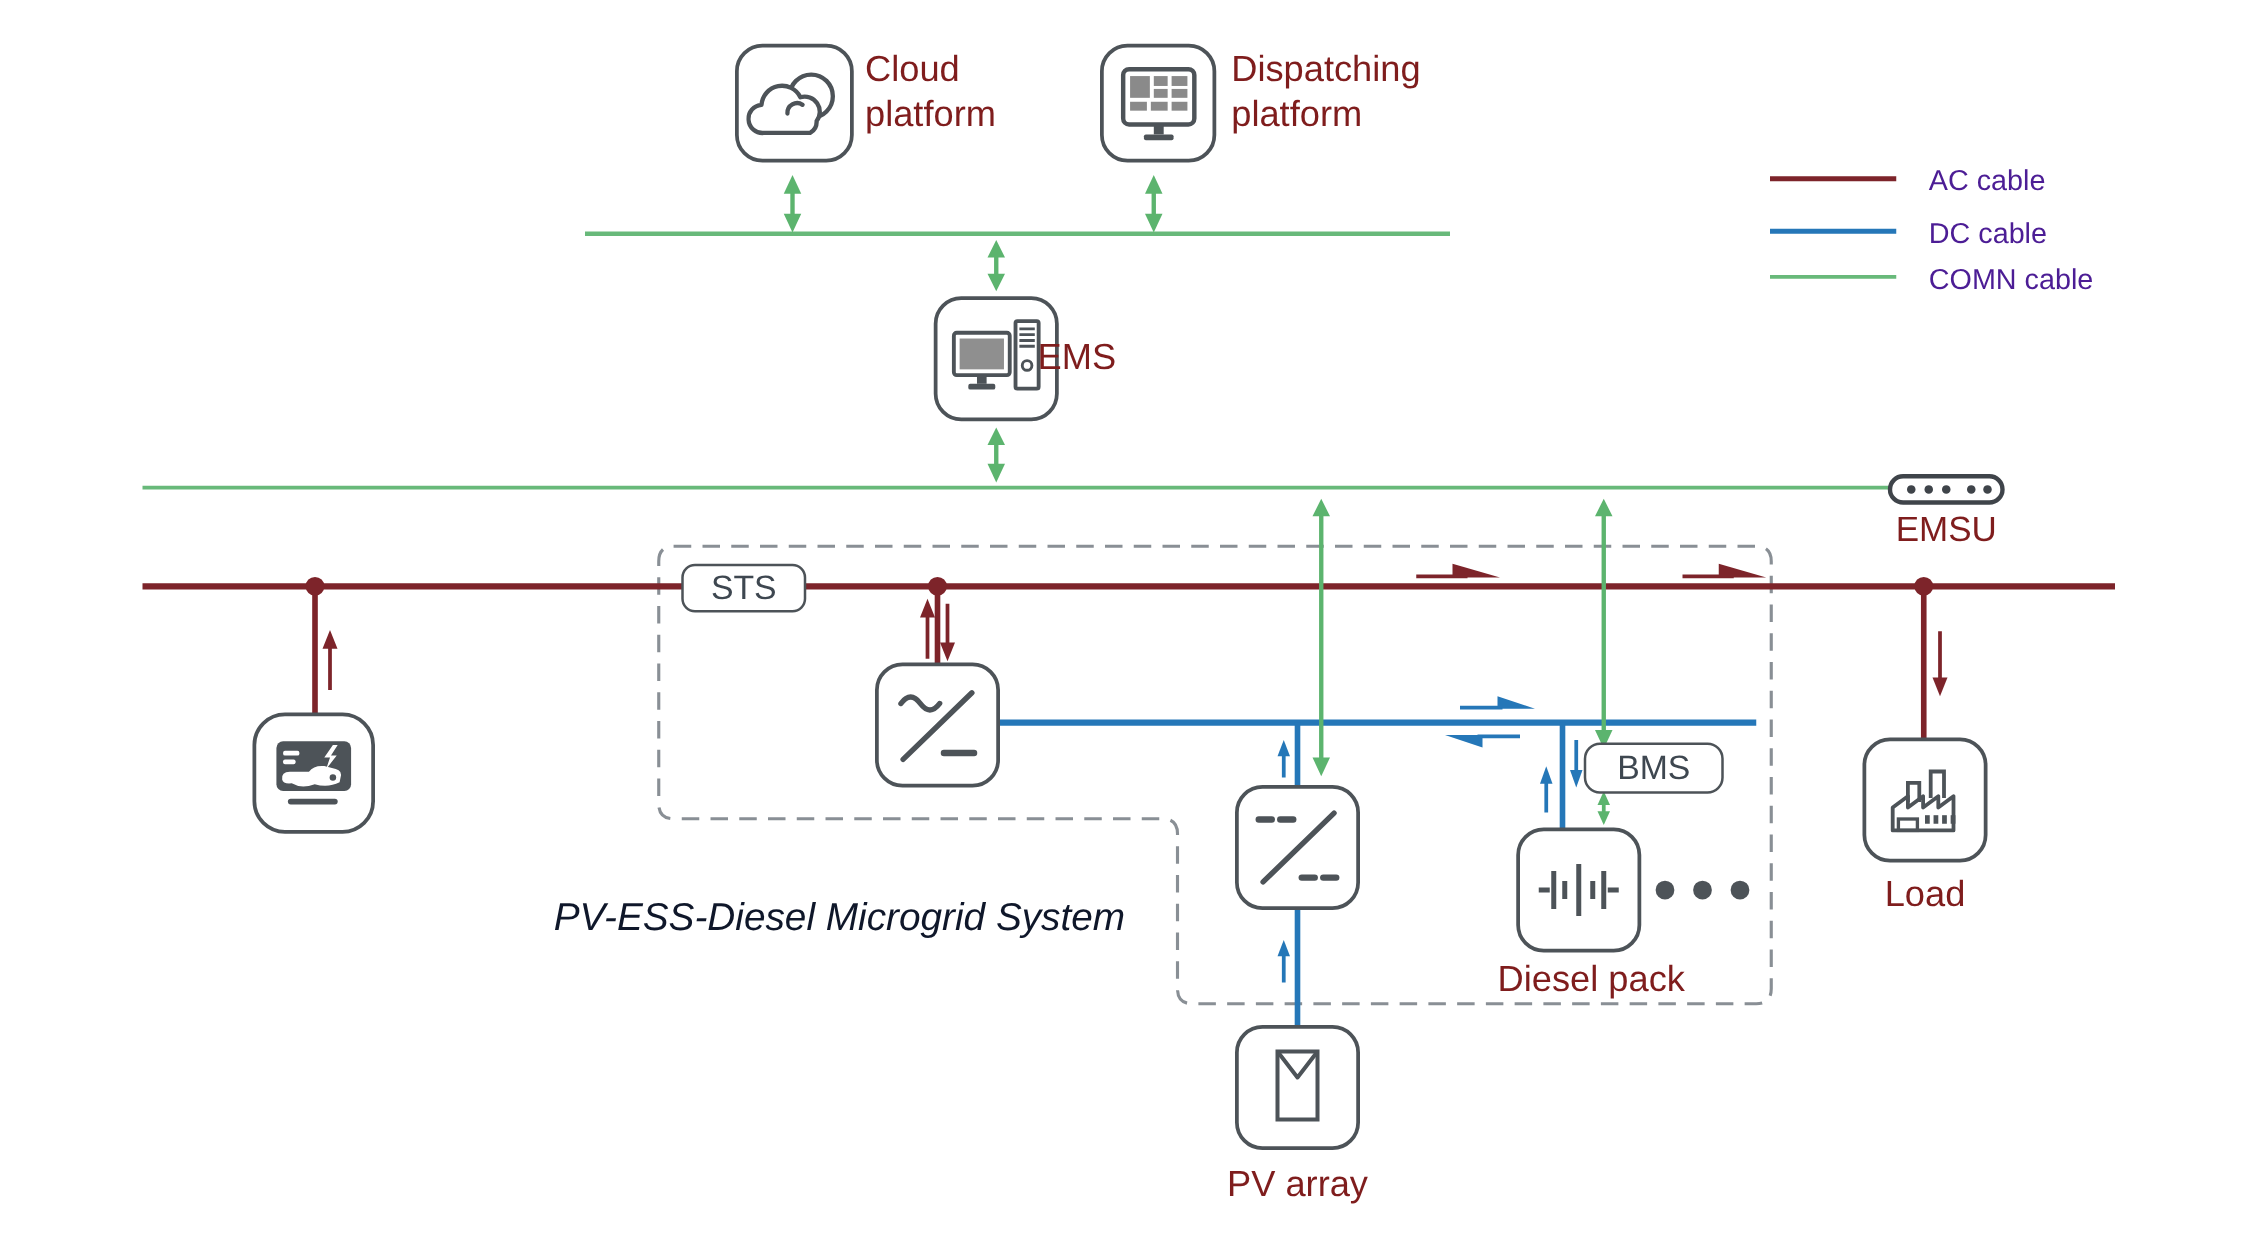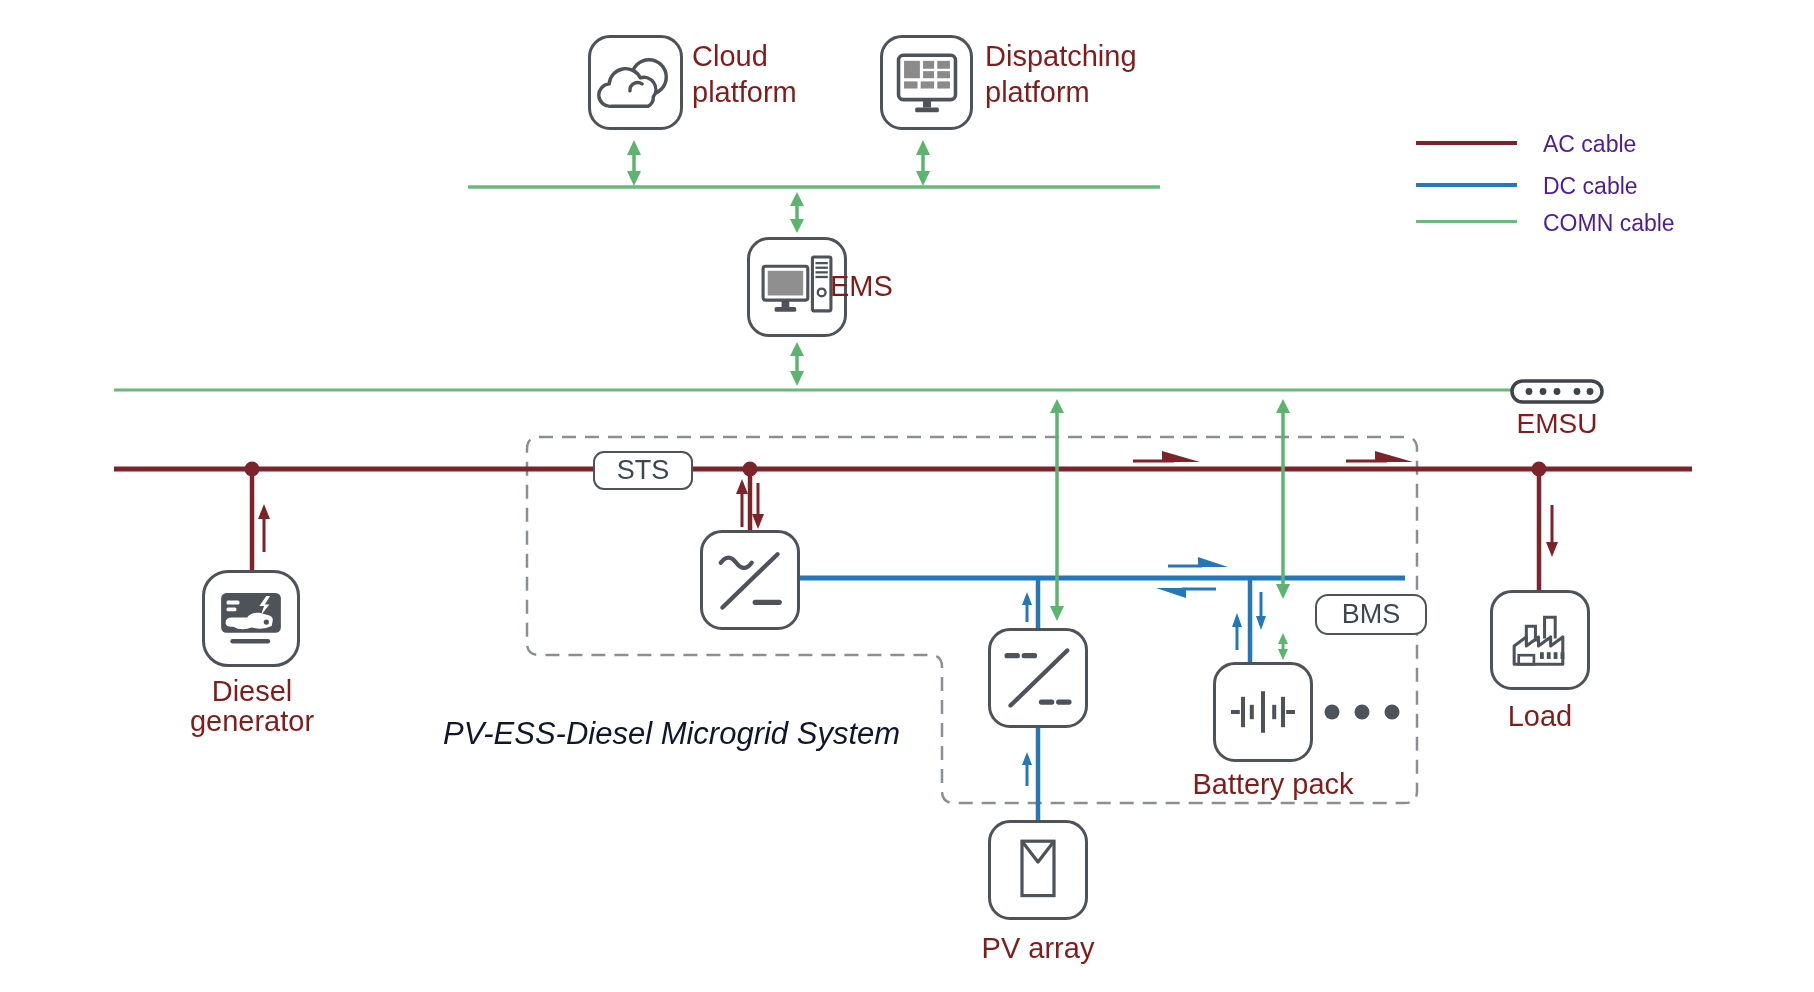--- a/index.html
+++ b/index.html
@@ -8,21 +8,21 @@
     font-family:"Liberation Sans",sans-serif;color:#3e4750;
   }
   #wires{position:absolute;left:0;top:0;z-index:1;}
   .node-box{
     position:absolute;background:#fff;border:3px solid #4d5358;border-radius:22px;
     box-sizing:border-box;display:flex;align-items:center;justify-content:center;z-index:2;
   }
   .tag-box{
     position:absolute;background:#fff;border:2.5px solid #4d5358;border-radius:11px;
     box-sizing:border-box;display:flex;align-items:center;justify-content:center;
-    font-size:27px;color:#3e4750;z-index:3;margin-left:48px;
+    font-size:27px;color:#3e4750;z-index:3;
   }
   .lbl{position:absolute;font-size:29px;line-height:36px;color:#7f1d1d;z-index:2;}
   .lbl.center{text-align:center;}
   .lbl.tight{line-height:30px;}
   .title-lbl{position:absolute;font-size:31px;color:#0f172a;z-index:2;white-space:nowrap;font-style:italic;}
   .legend-line{position:absolute;z-index:2;}
   .legend-lbl{position:absolute;font-size:23px;color:#4c1d95;z-index:2;white-space:nowrap;text-align:right;}
   .ac-bg{background:#7d242a;}
   .dc-bg{background:#2577b8;}
   .comn-bg{background:#68b97a;}
@@ -209,21 +209,20 @@
     <svg width="72" height="62" viewBox="0 0 94 80">
       <rect x="8" y="6" width="78" height="52" rx="7" fill="#4d5358"></rect>
       <rect x="15" y="16" width="17" height="5" rx="2" fill="#ffffff"></rect>
       <rect x="15" y="25" width="13" height="5" rx="2" fill="#ffffff"></rect>
       <path d="M67,10 l-9,13 h6 l-4,12 11,-14 h-6 l7,-11 z" fill="#ffffff"></path>
       <path d="M14,46 q-1,-8 8,-8 h20 q5,-7 16,-6 l12,3 q7,2 5,9 l-1,5 q-12,6 -26,2 q-14,5 -24,-1 q-9,1 -10,-4 z" fill="#ffffff"></path>
       <circle cx="67" cy="44" r="3.4" fill="#4d5358"></circle>
       <rect x="20" y="66" width="52" height="6" rx="3" fill="#4d5358"></rect>
     </svg>
   </div>
-  <div class="lbl center tight" style="left:172px;top:676px;width:160px;">Diesel generator</div>
 
   <div class="node-box" style="left:700px;top:530px;width:100px;height:100px;">
     <svg width="86" height="86" viewBox="0 0 100 100">
       <path d="M16,30 q9,-12 18,0 q9,12 18,0" fill="none" stroke="#4d5358" stroke-width="5" stroke-linecap="round"></path>
       <line x1="18" y1="82" x2="82" y2="20" stroke="#4d5358" stroke-width="5" stroke-linecap="round"></line>
       <line x1="56" y1="76" x2="84" y2="76" stroke="#4d5358" stroke-width="6" stroke-linecap="round"></line>
     </svg>
   </div>
 
   <div class="node-box" style="left:988px;top:628px;width:100px;height:100px;">
@@ -245,21 +244,21 @@
       <line x1="60" y1="41" x2="60" y2="59" stroke="#4d5358" stroke-width="5"></line>
       <line x1="71" y1="31" x2="71" y2="69" stroke="#4d5358" stroke-width="5"></line>
       <line x1="75" y1="50" x2="86" y2="50" stroke="#4d5358" stroke-width="5"></line>
     </svg>
   </div>
   <svg style="position:absolute;left:1322px;top:702px;z-index:2;" width="80" height="20">
     <circle cx="10" cy="10" r="7.5" fill="#4d5358"></circle>
     <circle cx="40" cy="10" r="7.5" fill="#4d5358"></circle>
     <circle cx="70" cy="10" r="7.5" fill="#4d5358"></circle>
   </svg>
-  <div class="lbl center" style="left:1183px;top:766px;width:180px;">Battery pack</div>
+  <div class="lbl center" style="left:1183px;top:766px;width:180px;">Diesel pack</div>
 
   <div class="node-box" style="left:1490px;top:590px;width:100px;height:100px;">
     <svg width="76" height="76" viewBox="0 0 100 100">
       <path d="M32,52 v-20 h12 v20" fill="none" stroke="#4d5358" stroke-width="4"></path>
       <path d="M56,48 v-28 h14 v28" fill="none" stroke="#4d5358" stroke-width="4"></path>
       <path d="M16,82 v-24 l16,-12 v12 l16,-12 v12 l16,-12 v12 l16,-12 v36 z" fill="none" stroke="#4d5358" stroke-width="4" stroke-linejoin="round"></path>
       <rect x="22" y="70" width="20" height="12" fill="none" stroke="#4d5358" stroke-width="3.5"></rect>
       <rect x="50" y="66" width="5" height="9" fill="#4d5358"></rect>
       <rect x="59" y="66" width="5" height="9" fill="#4d5358"></rect>
       <rect x="68" y="66" width="5" height="9" fill="#4d5358"></rect>

